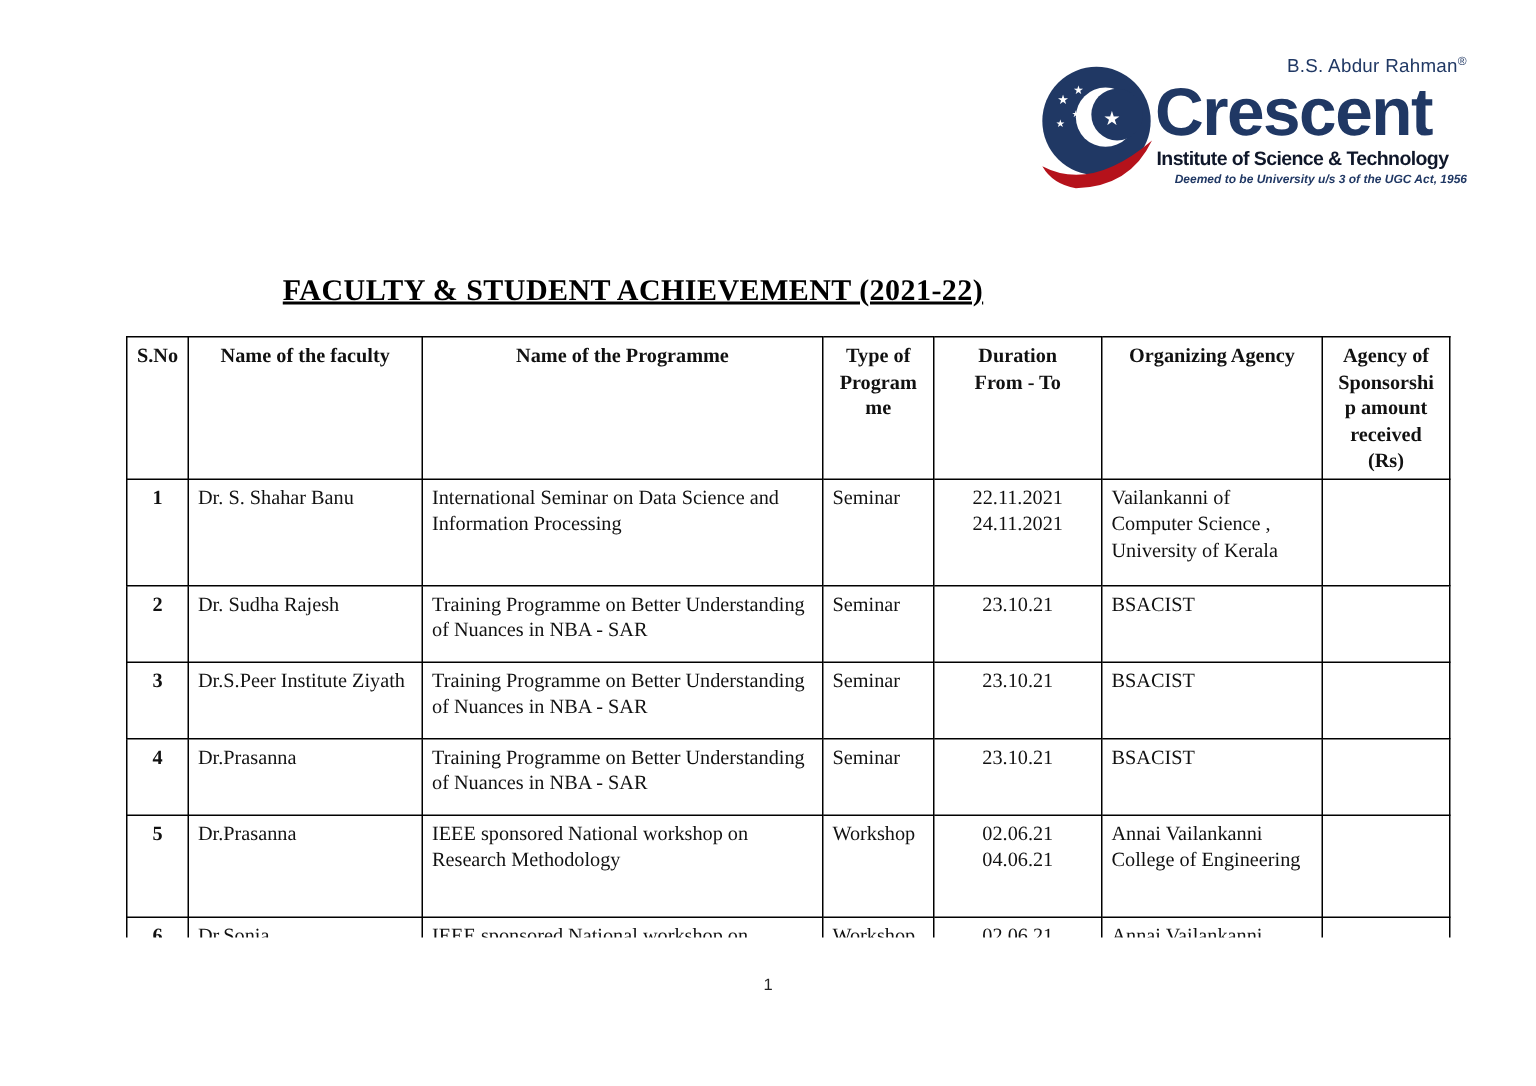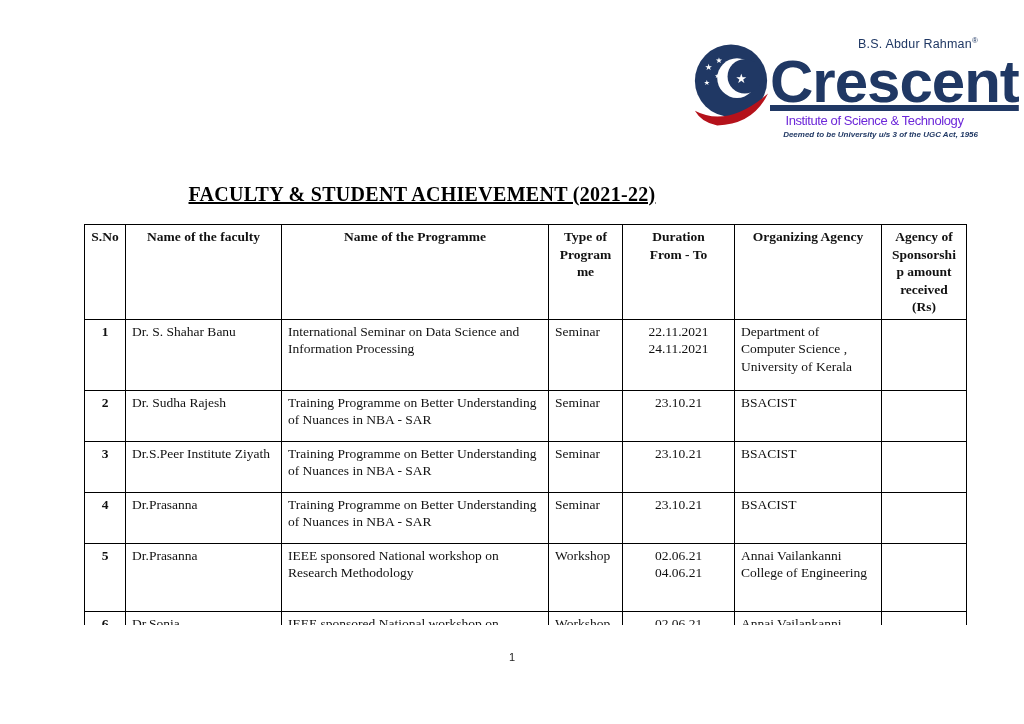--- a/index.html
+++ b/index.html
@@ -6,24 +6,24 @@
   html, body { width: 1024px; height: 724px; background: #ffffff; overflow: hidden; }
   body { position: relative; font-family: "Liberation Serif", serif; color: #111; }
 
   
   .logo { position: absolute; top: 36px; left: 688px; width: 290px; height: 92px; }
   .emblem { position: absolute; left: 0; top: 6px; width: 86px; height: 86px; }
   .logo-text { position: absolute; left: 80px; top: 0; width: 210px; text-align: right;
                font-family: "Liberation Sans", sans-serif; }
   .brand-small { font-size: 12.5px; color: #203864; letter-spacing: 0.2px; }
   .brand-small sup { font-size: 8px; }
-  .brand-large { font-size: 60px; font-weight: bold; color: #203864; line-height: 1.0;
-                 letter-spacing: -1px; margin-top: 1px; text-align: left; padding-left: 2px; text-decoration: underline; }
-  .brand-sub { font-size: 13px; font-weight: normal; color: #6d28d9; letter-spacing: -0.4px;
-               margin-top: 1px; text-align: center; padding-left: 3px; white-space: nowrap; }
+  .brand-large { font-size: 45px; font-weight: bold; color: #203864; line-height: 1.0;
+                 letter-spacing: -1px; margin-top: 1px; text-align: left; padding-left: 2px; }
+  .brand-sub { font-size: 13px; font-weight: bold; color: #0f172a; letter-spacing: -0.4px;
+               margin-top: 1px; text-align: left; padding-left: 3px; white-space: nowrap; }
   .brand-tagline { font-size: 8px; font-weight: bold; font-style: italic; color: #203864;
                    margin-top: 2px; white-space: nowrap; }
 
   
   .doc-title { position: absolute; top: 183px; left: 0; width: 844px; text-align: center;
                font-size: 20px; font-weight: bold; text-decoration: underline;
                letter-spacing: 0.3px; color: #000; }
 
   
   .table-wrap { position: absolute; left: 84px; top: 224px; width: 884px; height: 401px;
@@ -107,21 +107,21 @@
       </tr>
     </thead>
     <tbody id="table-body">
         <tr>
     <td class="c-sno">1</td>
     <td class="c-faculty">Dr. S. Shahar Banu</td>
     <td class="c-programme">International Seminar on Data Science and Information Processing</td>
     <td class="c-type">Seminar</td>
     <td class="c-duration">22.11.2021
 24.11.2021</td>
-    <td class="c-agency">Department of Computer Science , University of Kerala</td>
+    <td class="c-agency">Vailankanni of Computer Science , University of Kerala</td>
     <td class="c-sponsorship"></td>
   </tr>
         <tr>
     <td class="c-sno">2</td>
     <td class="c-faculty">Dr. Sudha Rajesh</td>
     <td class="c-programme">Training Programme on Better Understanding of Nuances in NBA - SAR</td>
     <td class="c-type">Seminar</td>
     <td class="c-duration">23.10.21</td>
     <td class="c-agency">BSACIST</td>
     <td class="c-sponsorship"></td>

